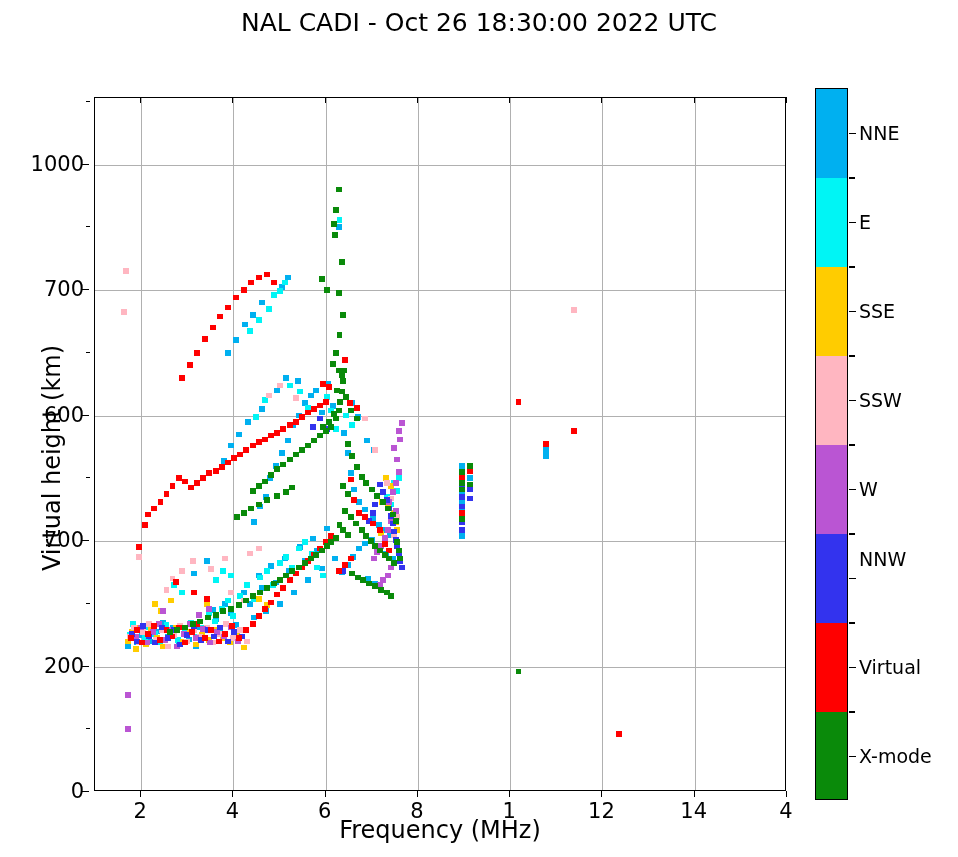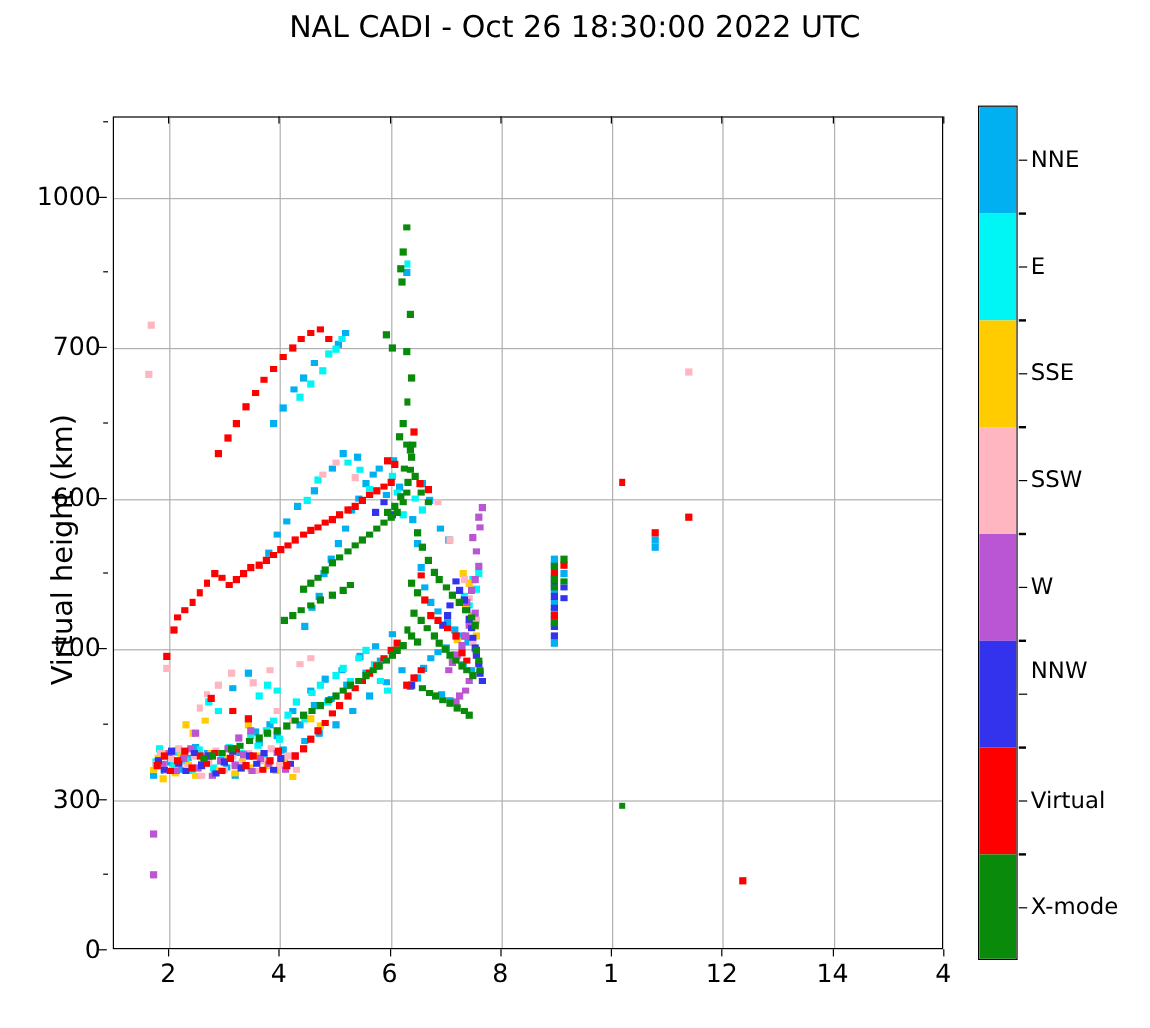--- a/index.html
+++ b/index.html
@@ -700,37 +700,38 @@
       <div class="ticklabel-x" style="left: 601.467px;">12</div>
       <div class="tick-x" style="left: 693.733px;"></div>
       <div class="tick-x-in" style="left: 693.733px;"></div>
       <div class="ticklabel-x" style="left: 693.733px;">14</div>
       <div class="tick-x" style="left: 786px;"></div>
       <div class="tick-x-in" style="left: 786px;"></div>
       <div class="ticklabel-x" style="left: 786px;">4</div>
       <div class="tick-y" style="top: 791px;"></div>
       <div class="ticklabel-y" style="top: 791px;">0</div>
       <div class="tick-y" style="top: 665.503px;"></div>
-      <div class="ticklabel-y" style="top: 665.503px;">300</div>
+      <div class="ticklabel-y" style="top: 665.503px;">200</div>
       <div class="tick-y" style="top: 540.005px;"></div>
       <div class="ticklabel-y" style="top: 540.005px;">700</div>
       <div class="tick-y" style="top: 414.508px;"></div>
       <div class="ticklabel-y" style="top: 414.508px;">600</div>
       <div class="tick-y" style="top: 289.011px;"></div>
       <div class="ticklabel-y" style="top: 289.011px;">700</div>
       <div class="tick-y" style="top: 163.514px;"></div>
       <div class="ticklabel-y" style="top: 163.514px;">1000</div>
       <div class="tick-y-minor" style="top: 728.251px;"></div>
       <div class="tick-y-minor" style="top: 602.754px;"></div>
       <div class="tick-y-minor" style="top: 477.257px;"></div>
       <div class="tick-y-minor" style="top: 351.759px;"></div>
       <div class="tick-y-minor" style="top: 226.262px;"></div>
       <div class="tick-y-minor" style="top: 100.765px;"></div>
     </div>
 
+  <div class="xlabel">Frequency (MHz)</div>
   <div class="ylabel">Virtual height (km)</div>
 
   <div id="colorbar">
       <div class="cb-seg" style="height: 89px; background: rgb(0, 176, 240);"></div>
       <div class="cb-seg" style="height: 89px; background: rgb(0, 245, 245);"></div>
       <div class="cb-seg" style="height: 89px; background: rgb(255, 204, 0);"></div>
       <div class="cb-seg" style="height: 89px; background: rgb(255, 182, 193);"></div>
       <div class="cb-seg" style="height: 89px; background: rgb(186, 85, 211);"></div>
       <div class="cb-seg" style="height: 89px; background: rgb(51, 51, 238);"></div>
       <div class="cb-seg" style="height: 89px; background: rgb(255, 0, 0);"></div>

